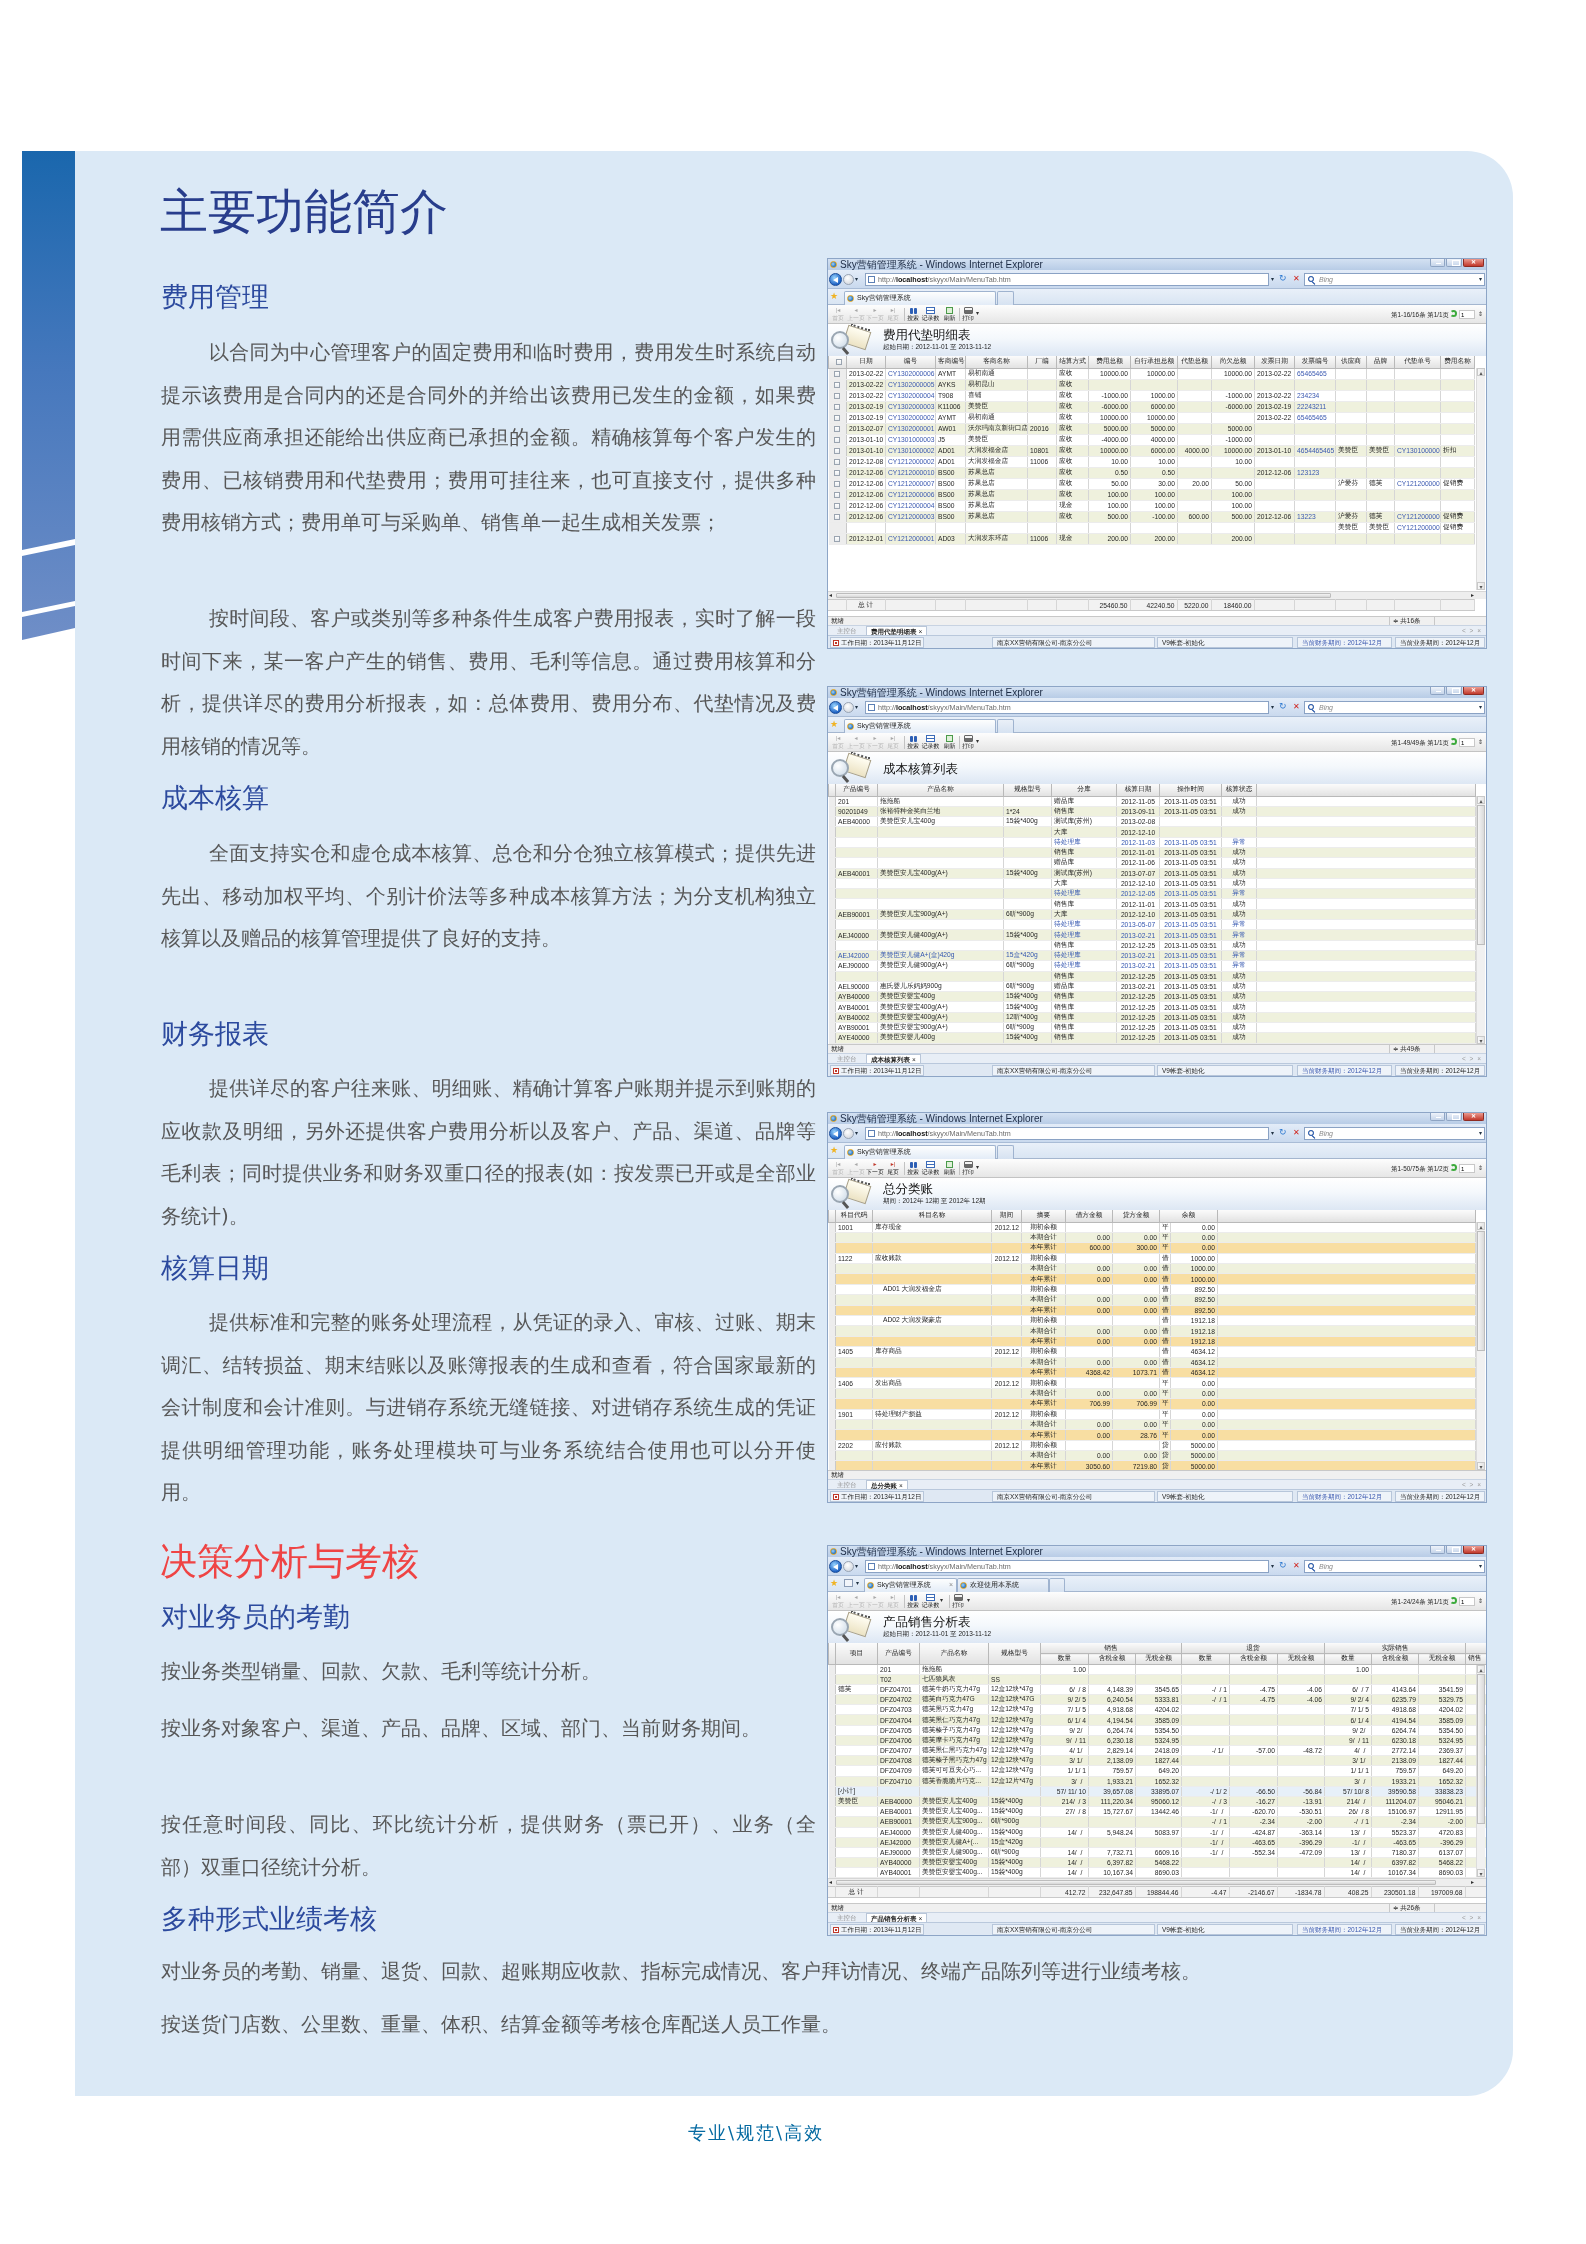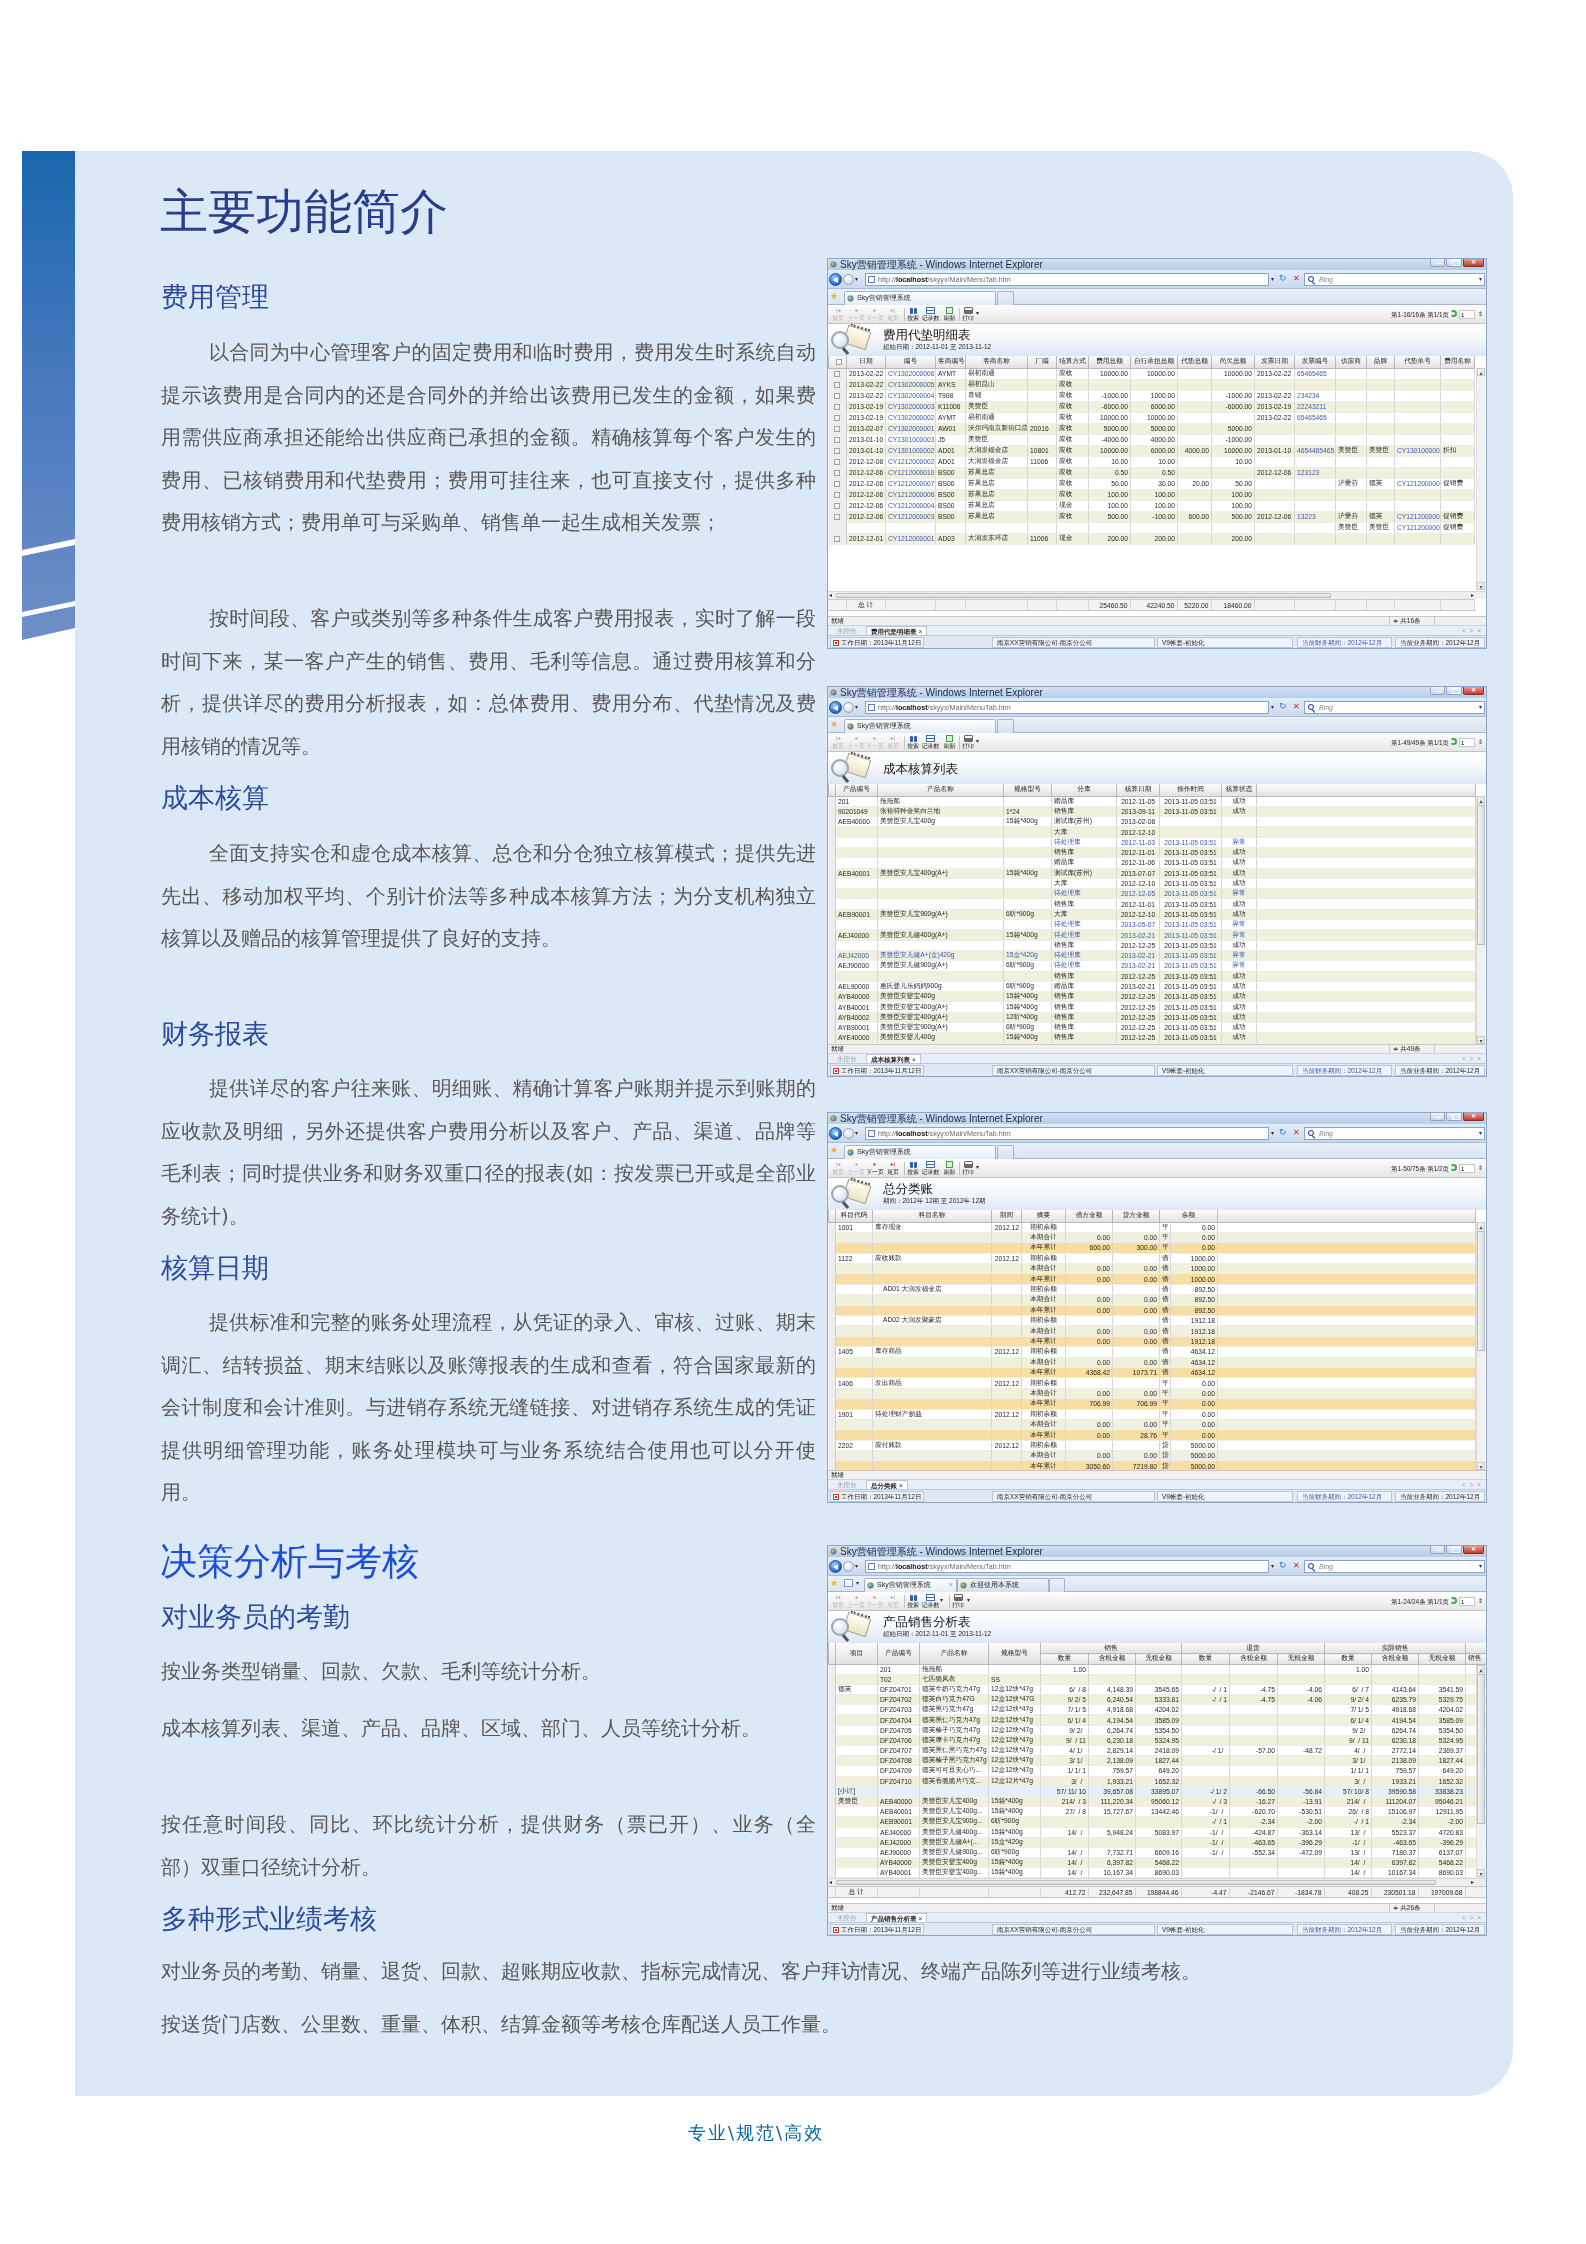--- a/index.html
+++ b/index.html
@@ -1,21 +1,21 @@
 <!DOCTYPE html>
 <html><head>
 <meta charset="utf-8">
 <style>
 html,body{margin:0;padding:0;}
 body{width:1586px;height:2244px;position:relative;background:#ffffff;overflow:hidden;font-family:"DejaVu Sans",sans-serif;}
 .leftbar{position:absolute;left:22px;top:151px;}
 .panel{position:absolute;left:75px;top:151px;width:1438px;height:1945px;background:#dbe9f6;border-radius:0 46px 46px 0;}
 .h1{position:absolute;left:160px;top:181px;margin:0;font-size:48px;line-height:60px;font-weight:normal;color:#283d8c;white-space:nowrap;}
 .h2{position:absolute;left:161px;margin:0;font-size:27px;line-height:36px;font-weight:normal;color:#2c4a9e;white-space:nowrap;text-align:center;}
-.h1b{position:absolute;left:160px;margin:0;font-size:37px;line-height:46px;font-weight:normal;color:#1d4ed8;white-space:nowrap;}
+.h1b{position:absolute;left:160px;margin:0;font-size:37px;line-height:46px;font-weight:normal;color:#ef4444;white-space:nowrap;}
 .txt{position:absolute;left:161px;width:655px;margin:0;font-size:20px;line-height:42.6px;color:#575757;text-align:justify;}
 .txt.ind{text-indent:48px;}
 .txt.wide{width:1330px;}
 .footer{position:absolute;left:688px;top:2115px;font-size:18px;line-height:36px;color:#0369a1;letter-spacing:2px;white-space:nowrap;}
 
 
 .ie{position:absolute;left:827px;width:660px;height:391px;box-sizing:border-box;border:1px solid #8da5c6;background:#f4f7fb;overflow:hidden;font-family:"Liberation Sans",sans-serif;font-size:7px;color:#1f1f1f;}
 .ie *{box-sizing:border-box;}
 .bar{position:absolute;left:0;right:0;}
 .ie-title{top:0;height:11px;background:linear-gradient(#d3e1f2,#b8cce6);}
@@ -181,21 +181,21 @@
 
 <h2 class="h2" style="top:1016px">财务报表</h2>
 <p class="txt ind" style="top:1067px">提供详尽的客户往来账、明细账、精确计算客户账期并提示到账期的应收款及明细，另外还提供客户费用分析以及客户、产品、渠道、品牌等毛利表；同时提供业务和财务双重口径的报表(如：按发票已开或是全部业务统计)。</p>
 
 <h2 class="h2" style="top:1250px">核算日期</h2>
 <p class="txt ind" style="top:1301px">提供标准和完整的账务处理流程，从凭证的录入、审核、过账、期末调汇、结转损益、期末结账以及账簿报表的生成和查看，符合国家最新的会计制度和会计准则。与进销存系统无缝链接、对进销存系统生成的凭证提供明细管理功能，账务处理模块可与业务系统结合使用也可以分开使用。</p>
 
 <h1 class="h1b" style="top:1539px">决策分析与考核</h1>
 <h2 class="h2" style="top:1599px">对业务员的考勤</h2>
 <p class="txt" style="top:1650px">按业务类型销量、回款、欠款、毛利等统计分析。</p>
-<p class="txt" style="top:1707px">成本核算列表、渠道、产品、品牌、区域、部门、人员等统计分析。</p>
+<p class="txt" style="top:1707px">按业务对象客户、渠道、产品、品牌、区域、部门、当前财务期间。</p>
 <p class="txt" style="top:1803px">按任意时间段、同比、环比统计分析，提供财务（票已开）、业务（全部）双重口径统计分析。</p>
 <h2 class="h2" style="top:1901px">多种形式业绩考核</h2>
 <p class="txt wide" style="top:1950px">对业务员的考勤、销量、退货、回款、超账期应收款、指标完成情况、客户拜访情况、终端产品陈列等进行业绩考核。</p>
 <p class="txt wide" style="top:2003px">按送货门店数、公里数、重量、体积、结算金额等考核仓库配送人员工作量。</p>
 
 <div class="footer">专业\规范\高效</div>
 
 <div class="ie" style="top:258px">
   <div class="bar ie-title">
     <span class="ie-logo"></span>

